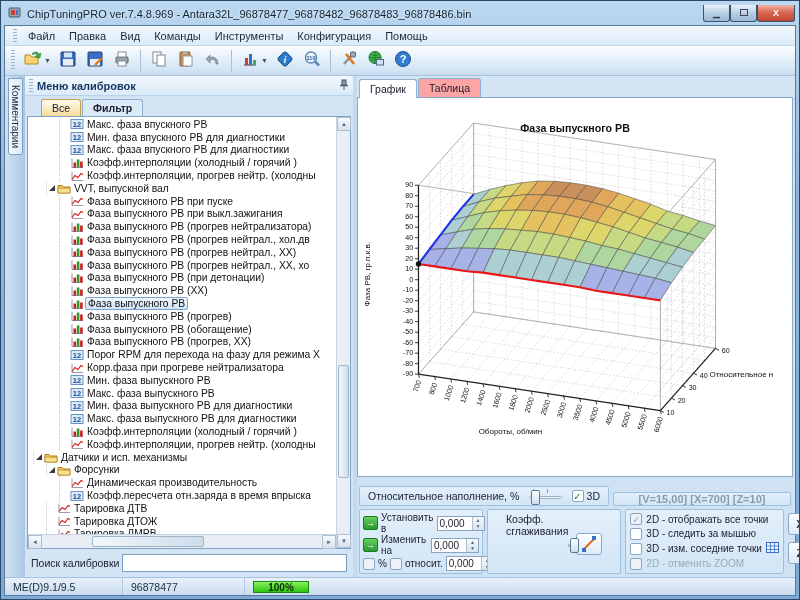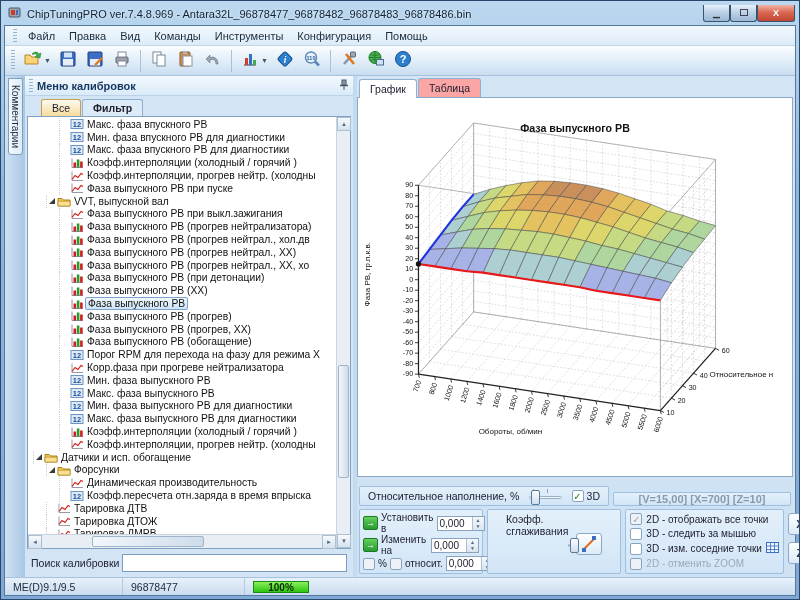--- a/index.html
+++ b/index.html
@@ -320,45 +320,45 @@
                   <span class="ticon">
                     <svg width="14" height="12" viewBox="0 0 14 12">
                       <line x1="2" y1="10.5" x2="13" y2="10.5" stroke="#99a"></line>
                       <line x1="2" y1="1.5" x2="2" y2="10.5" stroke="#99a"></line>
                       <path d="M2 9.5 L5 5.5 L8 7.5 L11 3.5 L13 4.5" stroke="#d02020" fill="none" stroke-width="1.2"></path>
                     </svg>
                   </span>
                   <span class="lbl">Коэфф.интерполяции, прогрев нейтр. (холодны</span>
                 </div>
                 <div class="trow">
-                  <span class="sp" style="width: 30px;"></span>
-                  <span class="exp"></span>
-                  <span class="ticon">
-                    <svg width="14" height="12" viewBox="0 0 14 12">
-                      <line x1="2" y1="10.5" x2="13" y2="10.5" stroke="#99a"></line>
-                      <line x1="2" y1="1.5" x2="2" y2="10.5" stroke="#99a"></line>
-                      <path d="M2 9.5 L5 5.5 L8 7.5 L11 3.5 L13 4.5" stroke="#d02020" fill="none" stroke-width="1.2"></path>
-                    </svg>
-                  </span>
-                  <span class="lbl">Фаза выпускного РВ при пуске</span>
-                </div>
-                <div class="trow">
                   <span class="sp" style="width: 17px;"></span>
                   <span class="exp">
                     <svg width="8" height="8">
                       <path d="M7 1 L7 7 L1 7 Z" fill="#3a3a3a"></path>
                     </svg>
                   </span>
                   <span class="ticon">
                     <svg width="14" height="12" viewBox="0 0 14 12">
                       <path d="M1 3.5 L5 3.5 L6.5 5 L13 5 L13 11 L1 11 Z" fill="#f2c94c" stroke="#a8801e"></path>
                       <path d="M1 6.2 L13 6.2 L13 11 L1 11 Z" fill="#fadf8e" stroke="#a8801e" stroke-width="0.6"></path>
                     </svg>
                   </span>
                   <span class="lbl">VVT, выпускной вал</span>
+                </div>
+                <div class="trow">
+                  <span class="sp" style="width: 30px;"></span>
+                  <span class="exp"></span>
+                  <span class="ticon">
+                    <svg width="14" height="12" viewBox="0 0 14 12">
+                      <line x1="2" y1="10.5" x2="13" y2="10.5" stroke="#99a"></line>
+                      <line x1="2" y1="1.5" x2="2" y2="10.5" stroke="#99a"></line>
+                      <path d="M2 9.5 L5 5.5 L8 7.5 L11 3.5 L13 4.5" stroke="#d02020" fill="none" stroke-width="1.2"></path>
+                    </svg>
+                  </span>
+                  <span class="lbl">Фаза выпускного РВ при пуске</span>
                 </div>
                 <div class="trow">
                   <span class="sp" style="width: 30px;"></span>
                   <span class="exp"></span>
                   <span class="ticon">
                     <svg width="14" height="12" viewBox="0 0 14 12">
                       <line x1="2" y1="10.5" x2="13" y2="10.5" stroke="#99a"></line>
                       <line x1="2" y1="1.5" x2="2" y2="10.5" stroke="#99a"></line>
                       <path d="M2 9.5 L5 5.5 L8 7.5 L11 3.5 L13 4.5" stroke="#d02020" fill="none" stroke-width="1.2"></path>
                     </svg>
@@ -482,35 +482,35 @@
                   <span class="exp"></span>
                   <span class="ticon">
                     <svg width="14" height="12" viewBox="0 0 14 12">
                       <line x1="2" y1="10.5" x2="13" y2="10.5" stroke="#98a"></line>
                       <line x1="2" y1="1.5" x2="2" y2="10.5" stroke="#98a"></line>
                       <rect x="3.5" y="5.5" width="2.6" height="5" fill="#cc2020"></rect>
                       <rect x="6.8" y="2.5" width="2.6" height="8" fill="#2a9a2a"></rect>
                       <rect x="10.1" y="4.5" width="2.6" height="6" fill="#cc2020"></rect>
                     </svg>
                   </span>
-                  <span class="lbl">Фаза выпускного РВ (прогрев, ХХ)</span>
+                  <span class="lbl">Фаза выпускного РВ (обогащение)</span>
                 </div>
                 <div class="trow">
                   <span class="sp" style="width: 30px;"></span>
                   <span class="exp"></span>
                   <span class="ticon">
                     <svg width="14" height="12" viewBox="0 0 14 12">
                       <line x1="2" y1="10.5" x2="13" y2="10.5" stroke="#98a"></line>
                       <line x1="2" y1="1.5" x2="2" y2="10.5" stroke="#98a"></line>
                       <rect x="3.5" y="5.5" width="2.6" height="5" fill="#cc2020"></rect>
                       <rect x="6.8" y="2.5" width="2.6" height="8" fill="#2a9a2a"></rect>
                       <rect x="10.1" y="4.5" width="2.6" height="6" fill="#cc2020"></rect>
                     </svg>
                   </span>
-                  <span class="lbl">Фаза выпускного РВ (обогащение)</span>
+                  <span class="lbl">Фаза выпускного РВ (прогрев, ХХ)</span>
                 </div>
                 <div class="trow">
                   <span class="sp" style="width: 30px;"></span>
                   <span class="exp"></span>
                   <span class="ticon">
                     <svg width="14" height="12" viewBox="0 0 14 12">
                       <rect x="1" y="1.5" width="12" height="9" fill="#dceaf8" stroke="#6a94c4"></rect>
                       <text x="7" y="9" font-size="7.5" text-anchor="middle" fill="#1a4a9a" font-weight="bold">12</text>
                     </svg>
                   </span>
@@ -604,21 +604,21 @@
                     <svg width="8" height="8">
                       <path d="M7 1 L7 7 L1 7 Z" fill="#3a3a3a"></path>
                     </svg>
                   </span>
                   <span class="ticon">
                     <svg width="14" height="12" viewBox="0 0 14 12">
                       <path d="M1 3.5 L5 3.5 L6.5 5 L13 5 L13 11 L1 11 Z" fill="#f2c94c" stroke="#a8801e"></path>
                       <path d="M1 6.2 L13 6.2 L13 11 L1 11 Z" fill="#fadf8e" stroke="#a8801e" stroke-width="0.6"></path>
                     </svg>
                   </span>
-                  <span class="lbl">Датчики и исп. обогащение</span>
+                  <span class="lbl">Датчики и исп. механизмы</span>
                 </div>
                 <div class="trow">
                   <span class="sp" style="width: 17px;"></span>
                   <span class="exp">
                     <svg width="8" height="8">
                       <path d="M7 1 L7 7 L1 7 Z" fill="#3a3a3a"></path>
                     </svg>
                   </span>
                   <span class="ticon">
                     <svg width="14" height="12" viewBox="0 0 14 12">

